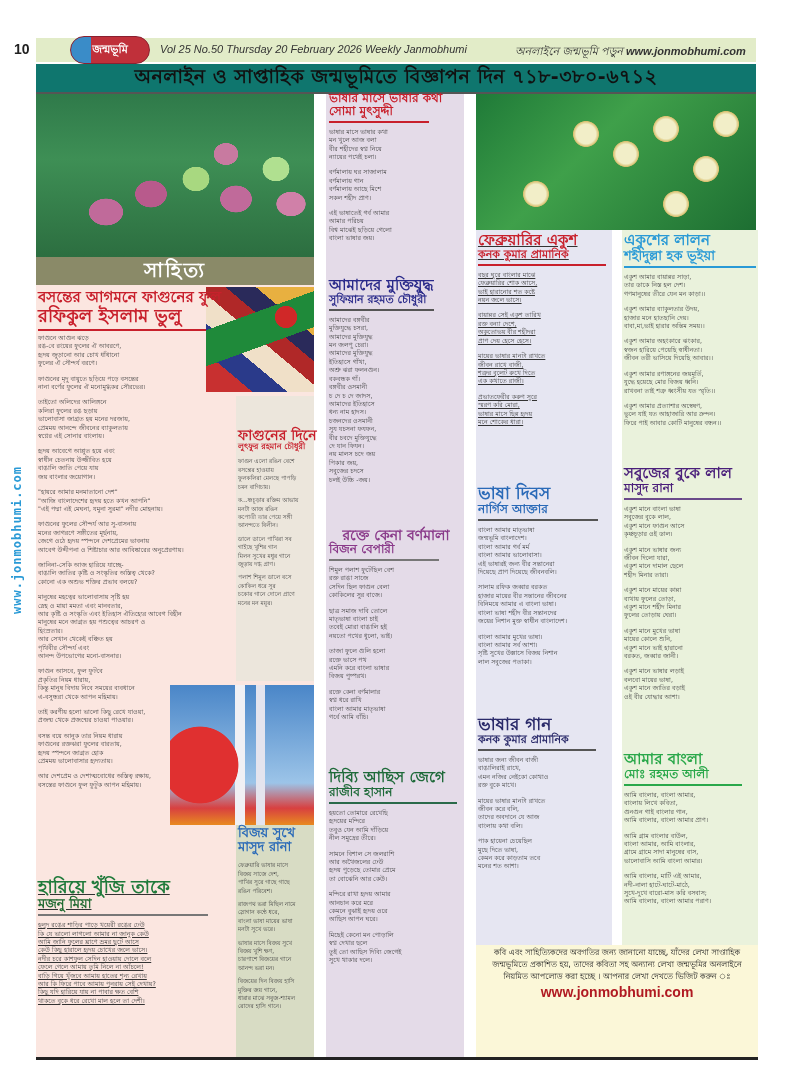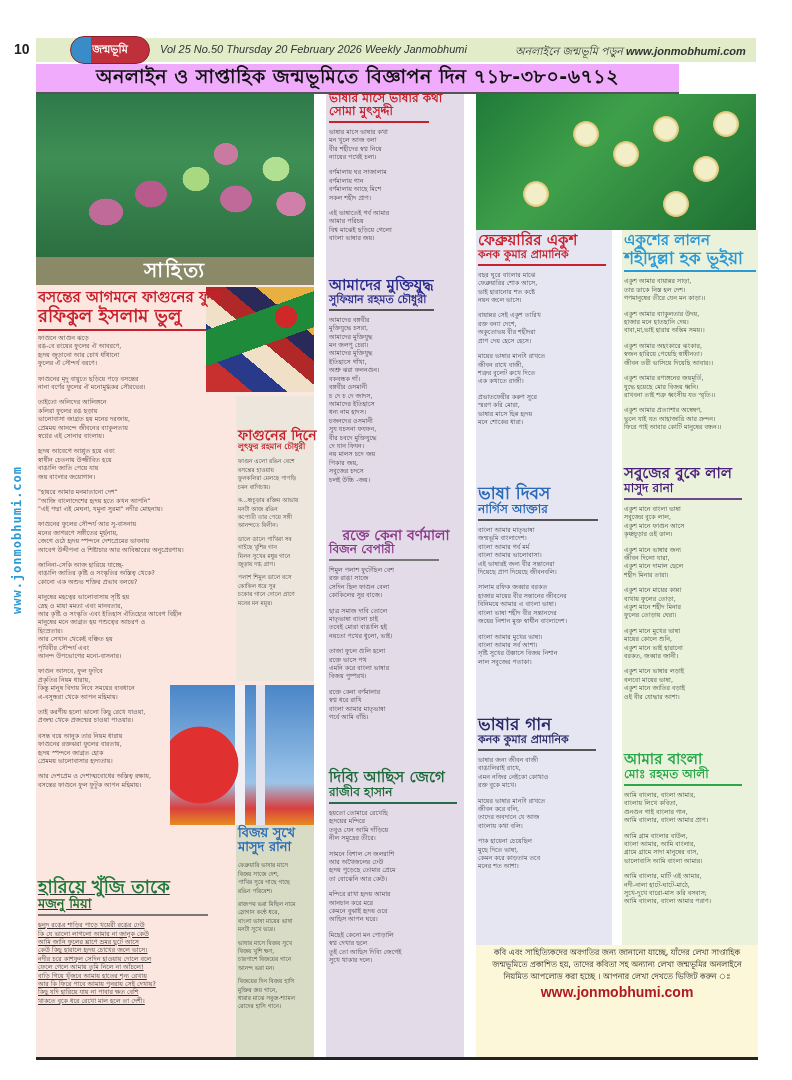--- a/index.html
+++ b/index.html
@@ -9,21 +9,21 @@
 
   
   .topbar { left: 36px; top: 38px; width: 720px; height: 24px; background: #e2ecc8; display: flex; align-items: center; }
   .pagenum { position: absolute; left: 14px; top: 41px; font: bold 14px "Liberation Sans", sans-serif; color: #222; }
   .logo { position: absolute; left: 70px; top: 36px; width: 80px; height: 28px; border-radius: 14px;
           background: linear-gradient(90deg,#3a8cc8 0 25%, #c0303a 25% 100%); display:flex; align-items:center; justify-content:center;
           color:#fff; font: bold 11px "DejaVu Sans", sans-serif; border: 1px solid #8a2030; }
   .issue { position: absolute; left: 160px; top: 43px; font: italic 11px "Liberation Sans", sans-serif; color: #333; text-align: center; }
   .online { position: absolute; left: 515px; top: 43px; font: italic 11px "Liberation Sans", sans-serif; color: #333; white-space: nowrap; }
   .online b { font-style: italic; font-weight: bold; }
-  .adbar { left: 36px; top: 64px; width: 643px; height: 30px; background: #f0abfc; border-bottom: 2px solid #555;
+  .adbar { left: 36px; top: 64px; width: 720px; height: 30px; background: #0f766e; border-bottom: 2px solid #555;
            font: bold 19px "DejaVu Sans", sans-serif; color: #111; display:flex; align-items:center; justify-content:center; letter-spacing: 0.5px; }
 
   
   .col-left { left: 36px; top: 94px; width: 278px; height: 963px; background: #fbe6e0; }
   .col-mid { left: 326px; top: 94px; width: 138px; height: 963px; background: #e4dbe8; }
   .col-r1 { left: 476px; top: 230px; width: 136px; height: 715px; background: #e6e6f2; }
   .col-r2 { left: 622px; top: 230px; width: 136px; height: 715px; background: #eaf2dc; }
 
   .photo-lotus { left: 36px; top: 94px; width: 278px; height: 163px;
     background:
@@ -309,21 +309,21 @@
 আনচান করে মরে
 কেমনে বুঝাই হৃদয় ওরে
 আছিস আপন ঘরে।</p>
     <p>মিছেই কেনো মন পোড়ালি
 স্বপ্ন দেখার ছলে
 তুই তো আছিস দিব্যি জেগেই
 সুখে থাকার দলে।</p>
   </div>
 </div>
 
-<div class="abs" style="left:478px; top:233px; width:134px;">
+<div class="abs" style="left:478px; top:233px; width:134px;text-decoration:underline;">
   <div class="title" style="font-size:15px; color:#c8202c;">ফেব্রুয়ারির একুশ</div>
   <div class="author" style="font-size:11px; color:#c8202c;">কনক কুমার প্রামানিক</div>
   <div class="rule" style="background:#c8202c; width:128px;"></div>
   <div class="body">
     <p>বছর ঘুরে বাংলার মাঝে
 ফেব্রুয়ারির শোক আসে,
 ভাই হারানোর শত কষ্টে
 নয়ন জলে ভাসে।</p>
     <p>বায়ান্নর সেই একুশ তারিখ
 রক্ত বন্যা দেশে,
@@ -378,21 +378,21 @@
 বাংলায় কথা বলি।</p>
     <p>পাক হায়েনা চেয়েছিল
 মুছে দিতে ভাষা,
 কেমন করে কাড়তাম তবে
 মনের শত আশা।</p>
   </div>
 </div>
 
 <div class="abs" style="left:624px; top:233px; width:134px;">
   <div class="title" style="font-size:15px; color:#2a9ad6;">একুশের লালন</div>
-  <div class="author" style="font-size:17px; color:#2a9ad6;">শহীদুল্লা হক ভূইয়া</div>
+  <div class="author" style="font-size:13px; color:#2a9ad6;">শহীদুল্লা হক ভূইয়া</div>
   <div class="rule" style="background:#2a9ad6; width:132px;"></div>
   <div class="body">
     <p>একুশ আমার বায়ান্নর সাড়া,
 তার ডাকে নিস্ত হল দেশ।
 গণমানুষের তীরে যেন মন কাড়া।।</p>
     <p>একুশ আমার ব্যাকুলতার উদয়,
 হাজার মনে হাতছানি দেয়।
 বাবা,মা,ভাই হারার অন্তিম সময়।।</p>
     <p>একুশ আমার অহংকারে ঝংকার,
 স্বজন হারিয়ে পেয়েছি স্বাধীনতা।

